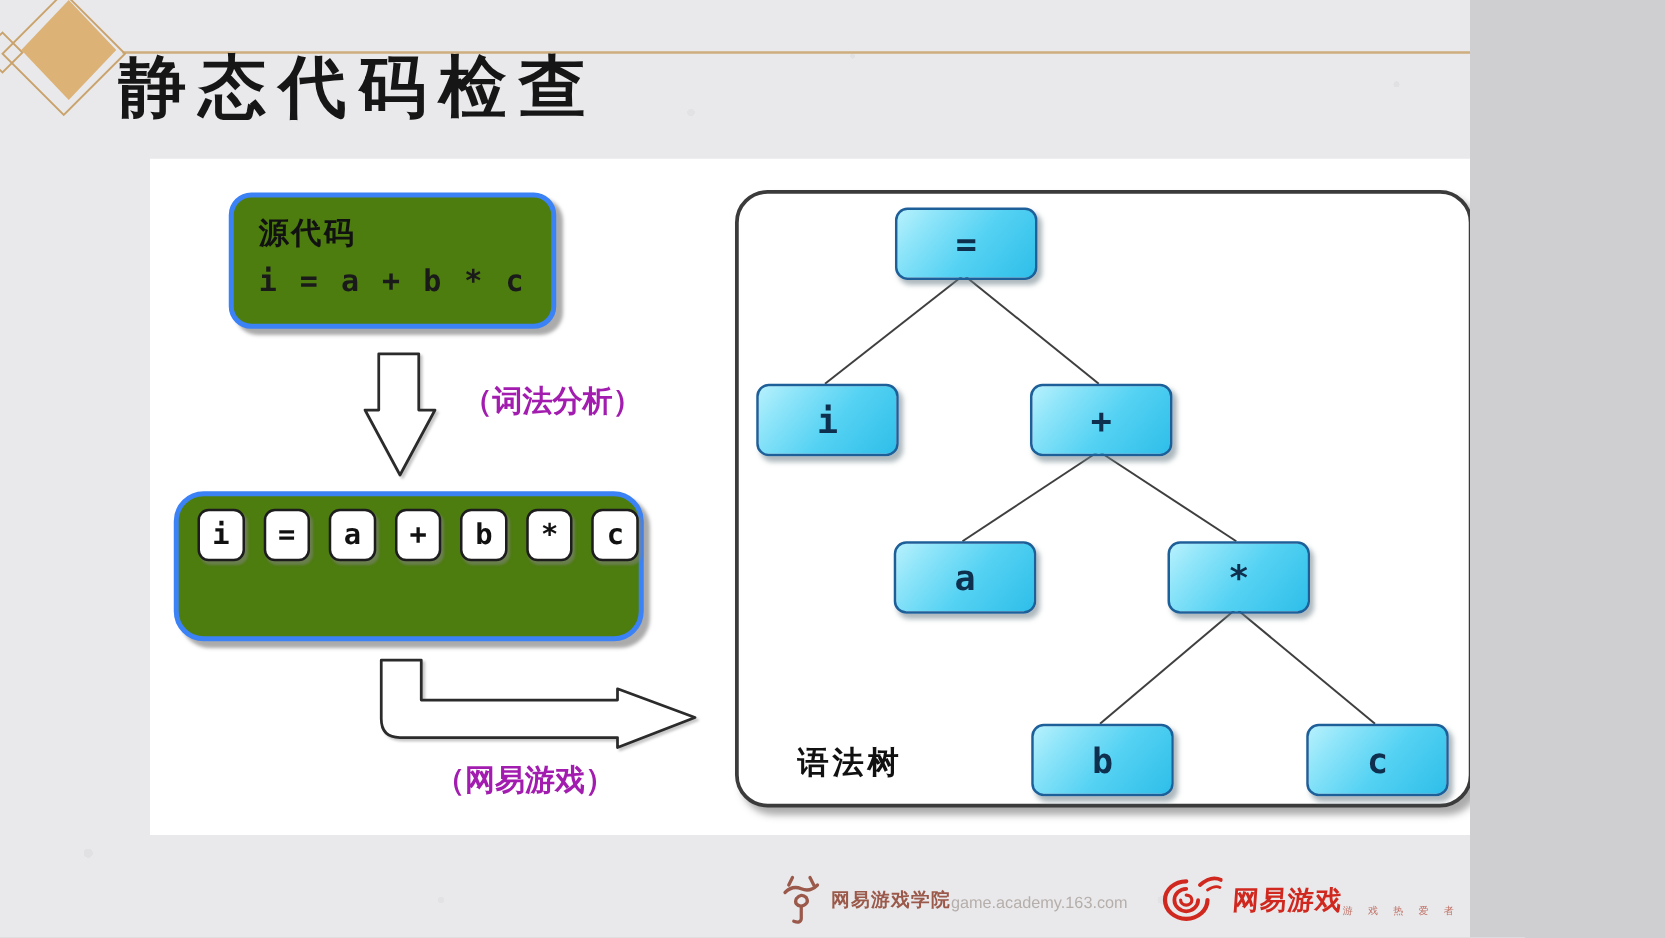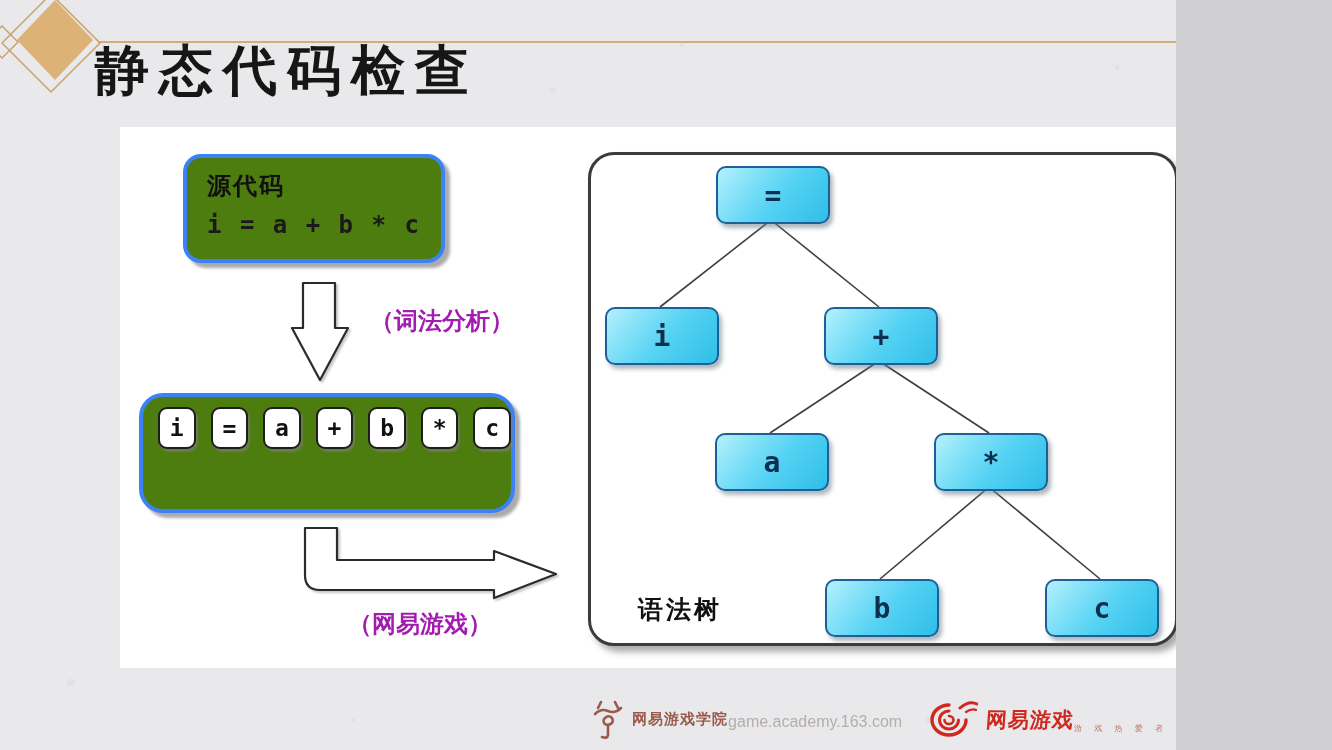--- a/index.html
+++ b/index.html
@@ -48,21 +48,21 @@
   .node{position:absolute;width:110px;height:54px;border-radius:10px;border:2px solid #1d5f99;
         background:linear-gradient(130deg,#b7f1fd 0%,#8ce4f9 22%,#55d2f3 55%,#2ebee9 100%);
         box-shadow:3px 4px 4px rgba(105,125,135,.55);display:grid;place-items:center;
         font-family:"DejaVu Sans Mono",monospace;font-size:28px;font-weight:bold;color:#0e2f4e;}
   .panel-label{position:absolute;left:30px;top:438px;font-size:25px;font-weight:bold;color:#111;letter-spacing:3px;margin-left:17px;}
   
   .footer{position:absolute;right:8px;bottom:8px;display:flex;align-items:center;gap:20px;}
   .brand{display:flex;align-items:center;gap:8px;}
   .brand-col{display:flex;flex-direction:row;justify-content:center;}
   .academy-name{font-size:15px;font-weight:600;color:#9a594a;letter-spacing:1px;}
-  .academy-url{font-size:16px;color:#b5aeaa;margin-top:3px;}
+  .academy-url{font-size:13px;color:#b5aeaa;margin-top:3px;}
   .netease-name{font-size:21px;font-weight:bold;color:#d0281f;letter-spacing:1px;transform:skewX(-4deg);}
   .netease-sub{font-size:8px;color:#c07166;letter-spacing:5px;margin-top:6px;align-self:flex-end;text-align:center;}
 </style>
 </head>
 <body>
 
 <div class="slide">
 
   <svg class="deco" width="300" height="110" viewBox="0 0 300 110">
     <polygon points="-14,42 2,26 18,42 2,58" fill="none" stroke="#c9a36b" stroke-width="1.5"></polygon>

